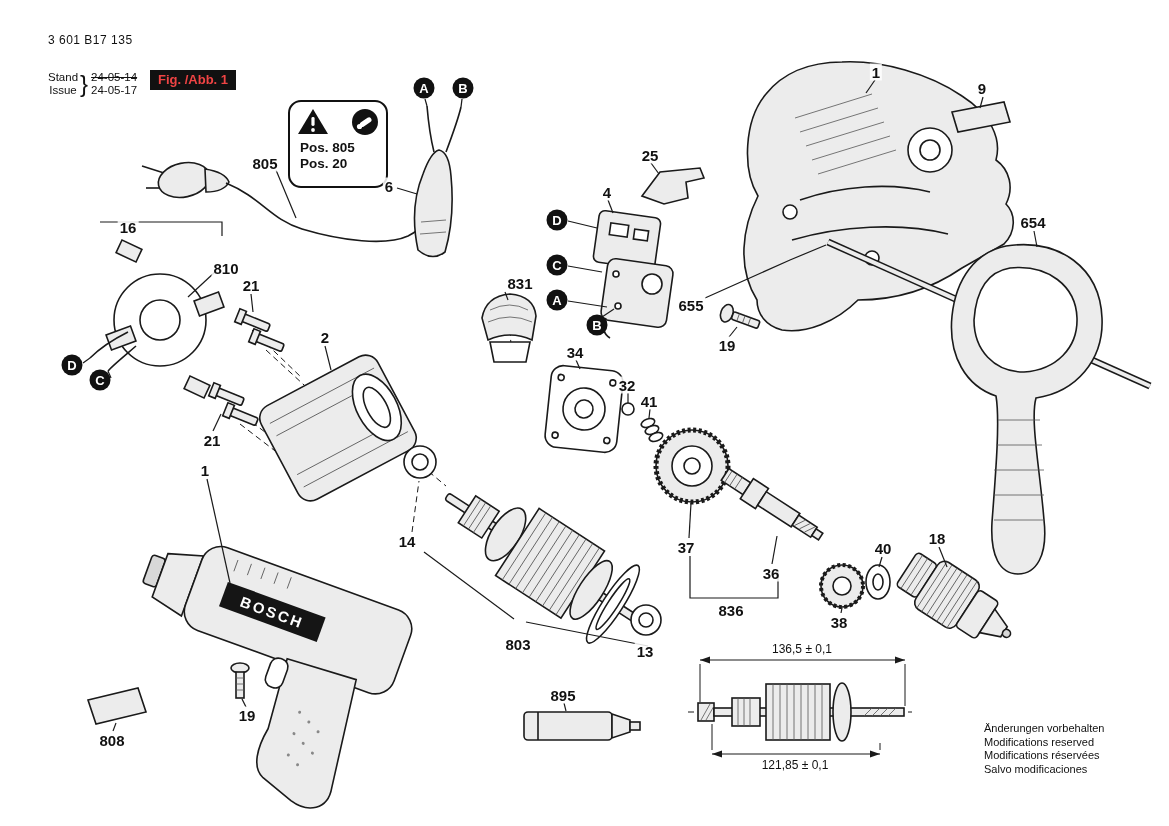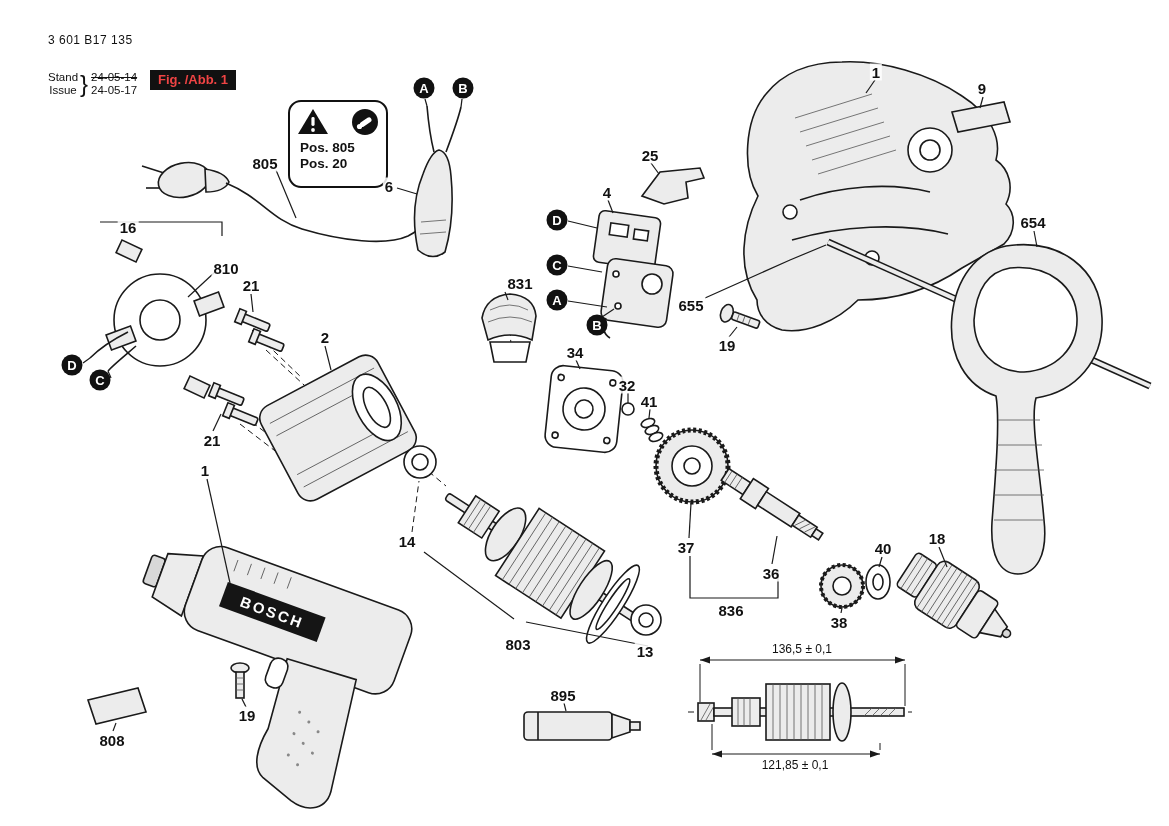--- a/index.html
+++ b/index.html
@@ -437,20 +437,26 @@
     </div>
     <div class="warn-text">
       <div>Pos. 805</div>
       <div>Pos. 20</div>
     </div>
   </div>
 
   <div class="dim-label" style="left:802px;top:649px">136,5 ± 0,1</div>
   <div class="dim-label" style="left:795px;top:765px">121,85 ± 0,1</div>
 
+  <div class="footer-notes" id="footer-notes">
+      <div class="footer-line">Änderungen vorbehalten</div>
+      <div class="footer-line">Modifications reserved</div>
+      <div class="footer-line">Modifications réservées</div>
+      <div class="footer-line">Salvo modificaciones</div>
+    </div>
 
   <div id="callout-layer">
       <div class="callout" style="left: 265px; top: 163px;">805</div>
       <div class="callout" style="left: 389px; top: 186px;">6</div>
       <div class="callout" style="left: 128px; top: 210px; margin-top: 17px;">16</div>
       <div class="callout" style="left: 226px; top: 268px;">810</div>
       <div class="callout" style="left: 251px; top: 285px;">21</div>
       <div class="callout" style="left: 325px; top: 337px;">2</div>
       <div class="callout" style="left: 212px; top: 440px;">21</div>
       <div class="callout" style="left: 205px; top: 470px;">1</div>

